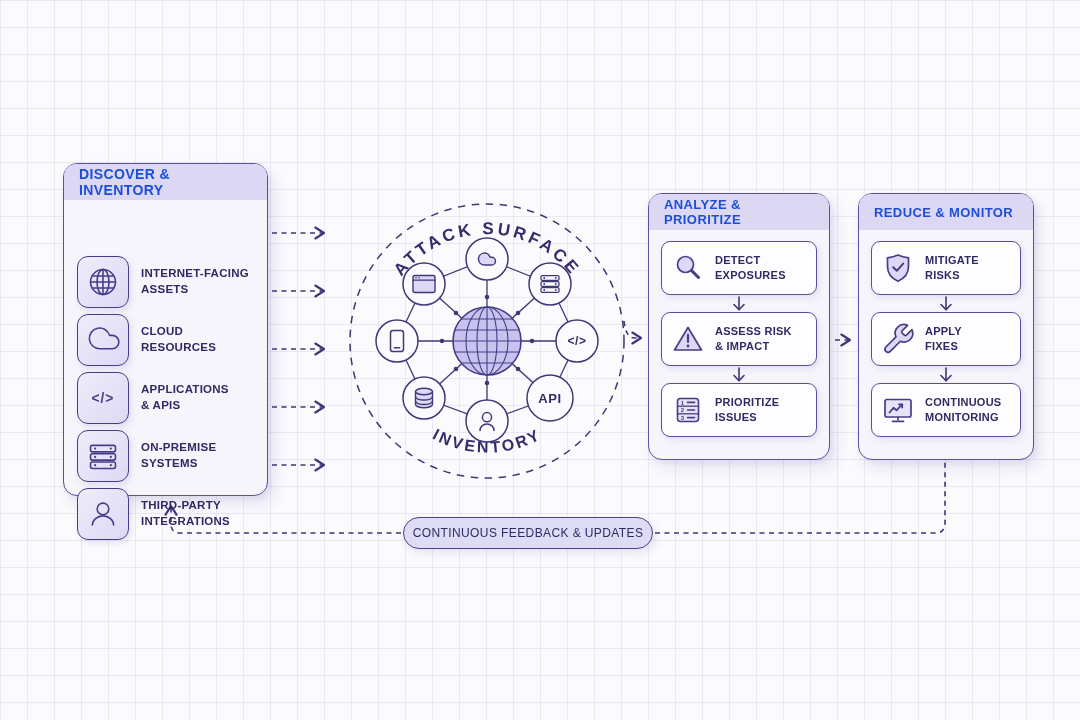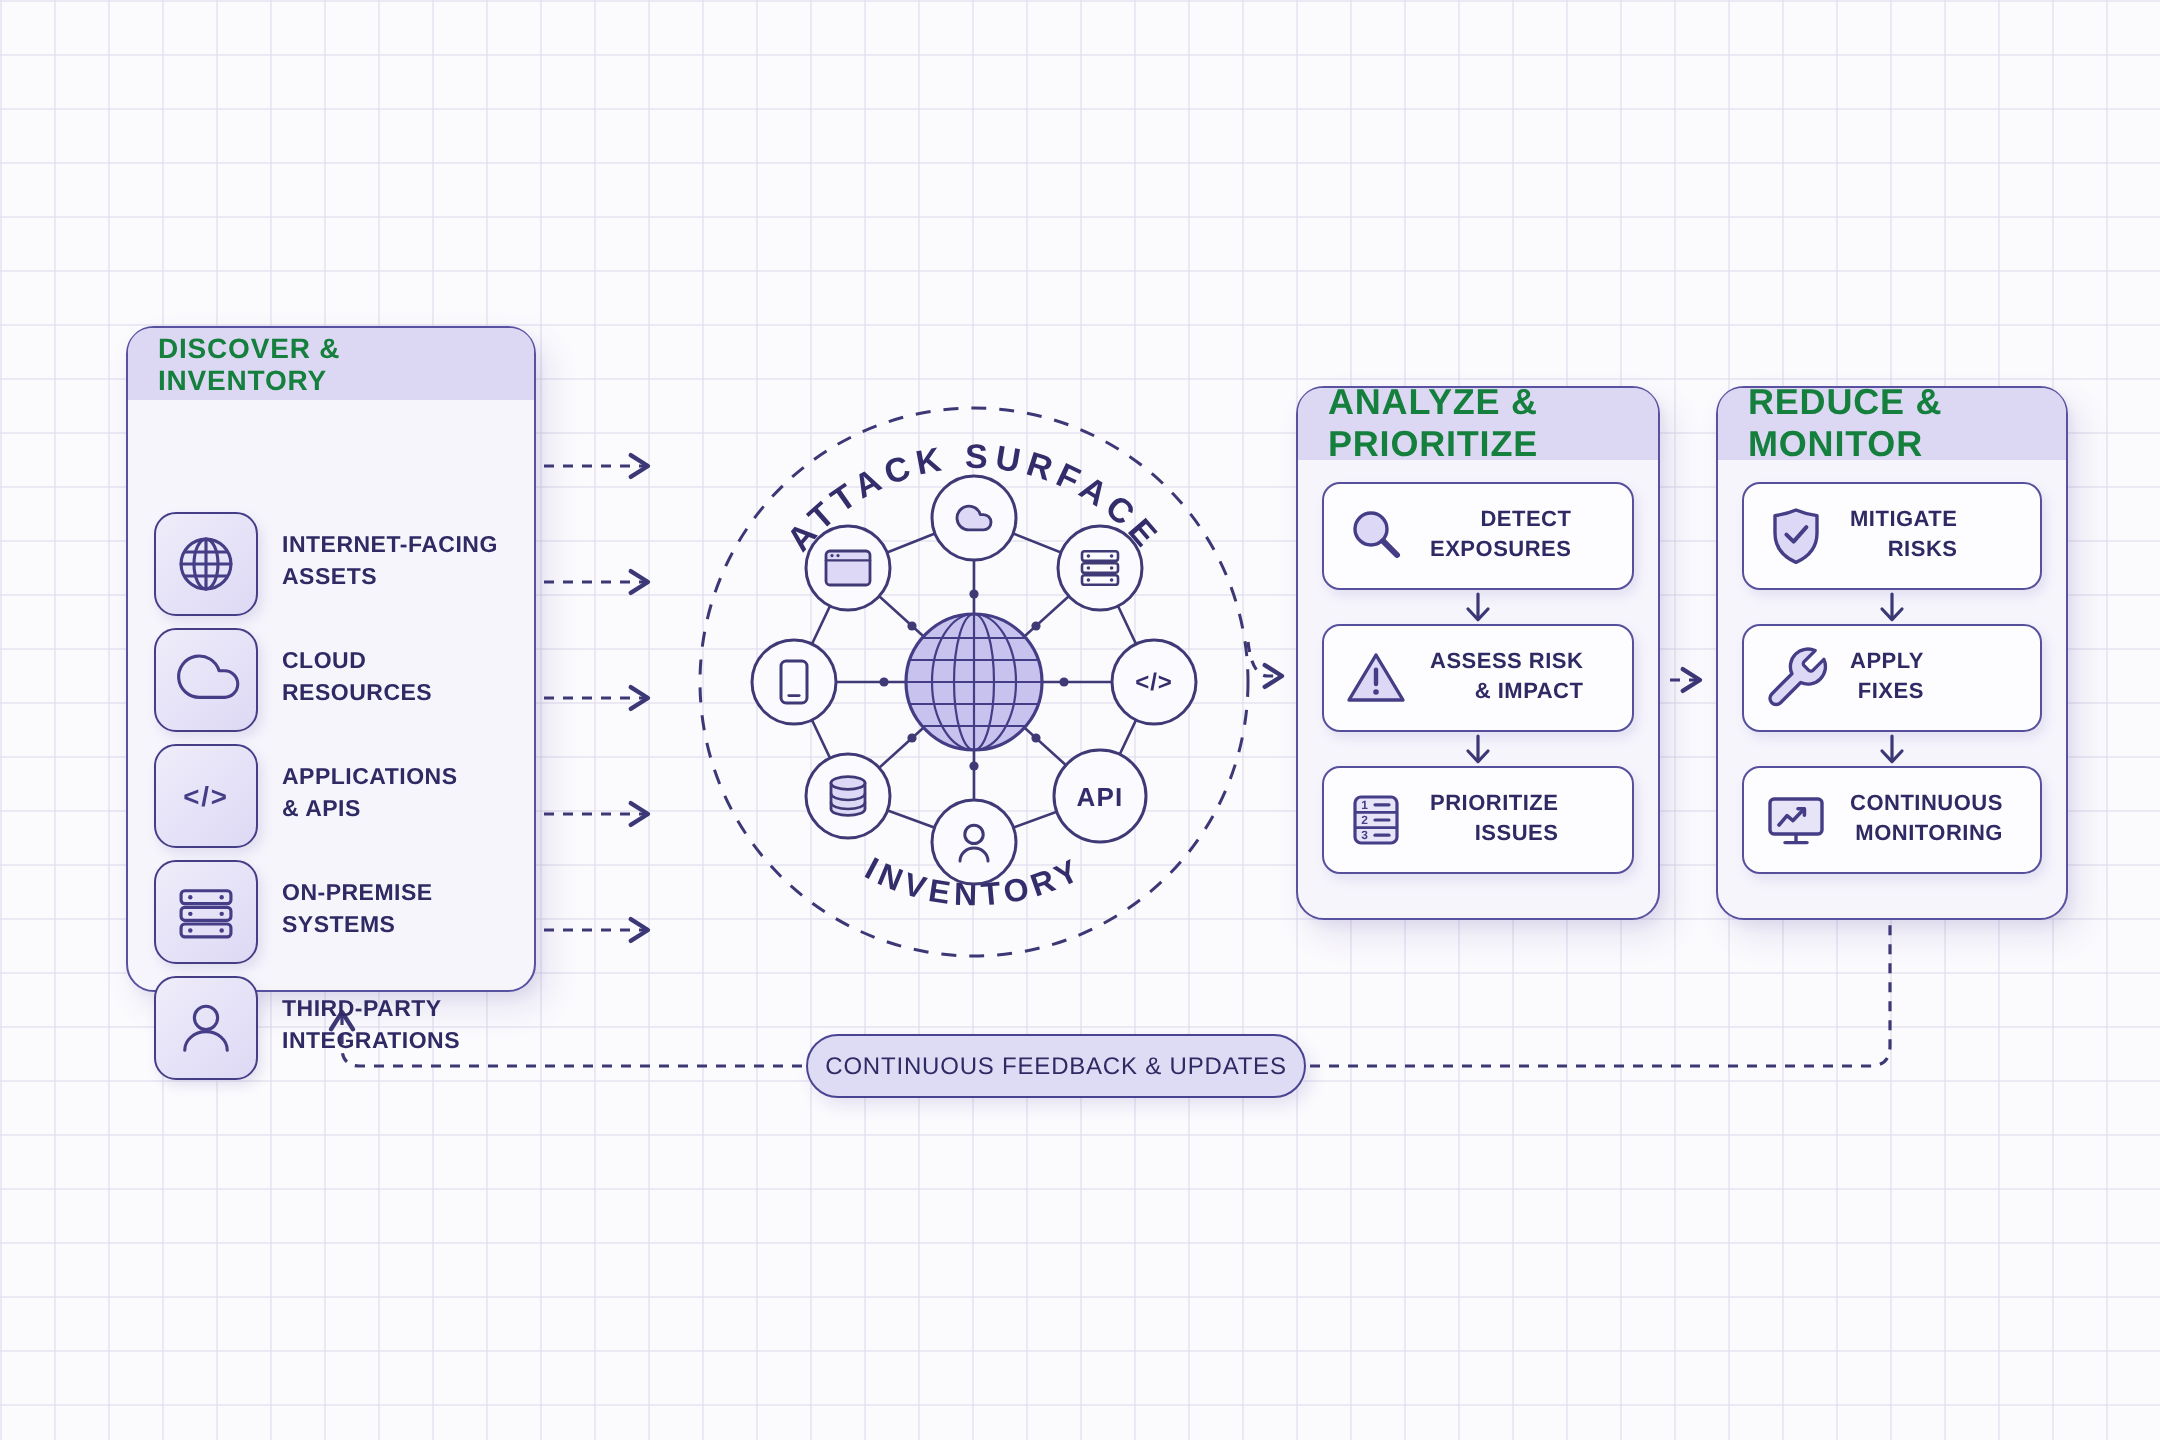--- a/index.html
+++ b/index.html
@@ -16,24 +16,24 @@
   .overlay{position:absolute;left:0;top:0;z-index:1;}
   .panel{
     position:absolute;z-index:2;background:#f6f5fc;
     border:1.6px solid #57519f;border-radius:14px;
     box-shadow:6px 8px 16px rgba(98,88,170,.14), 2px 3px 5px rgba(98,88,170,.08);
     box-sizing:border-box;
   }
   .panel-header{
     height:36px;background:#dcd8f3;border-radius:12px 12px 0 0;
     display:flex;align-items:center;padding:0 15px;
-    font-weight:bold;letter-spacing:.4px;color:#15803d;
+    font-weight:bold;letter-spacing:.4px;color:#1d4ed8;
   }
   .left-header{font-size:14px;}
-  .right-header{font-size:18px;}
+  .right-header{font-size:13px;}
   
   #panel-discover{left:63px;top:163px;width:205px;height:333px;}
   .items{padding:8px 3px 0 13px;margin-top:48px;}
   .asset-item{display:flex;align-items:center;height:52px;margin-bottom:6px;}
   .tile{
     width:52px;height:52px;box-sizing:border-box;flex:0 0 52px;
     border:1.6px solid #453e87;border-radius:11px;
     background:linear-gradient(135deg,#efecfa 0%,#ddd9f5 100%);
     display:flex;align-items:center;justify-content:center;
     box-shadow:2px 3px 6px rgba(98,88,170,.15);
@@ -42,21 +42,20 @@
   .item-label span{display:block;}
   
   #panel-analyze{left:648px;top:193px;width:182px;height:267px;}
   #panel-reduce{left:858px;top:193px;width:176px;height:267px;}
   .stack{padding:11px 12px 0 12px;display:flex;flex-direction:column;}
   .step-box{
     height:54px;box-sizing:border-box;background:#fdfdff;
     border:1.4px solid #56509c;border-radius:9px;
     display:flex;align-items:center;padding:0 8px;
     box-shadow:2px 3px 6px rgba(98,88,170,.13);
-    text-align:right;
   }
   .step-box .item-label{margin-left:9px;font-size:11px;}
   .step-arrow{height:17px;display:flex;align-items:center;justify-content:center;}
   
   #feedback-pill{
     position:absolute;z-index:3;left:403px;top:517px;width:250px;height:32px;
     box-sizing:border-box;background:#dedbf4;border:1.6px solid #4a4391;border-radius:16px;
     display:flex;align-items:center;justify-content:center;
     font-size:12px;font-weight:normal;letter-spacing:.4px;color:#2f2a63;
     box-shadow:3px 4px 8px rgba(98,88,170,.14);

